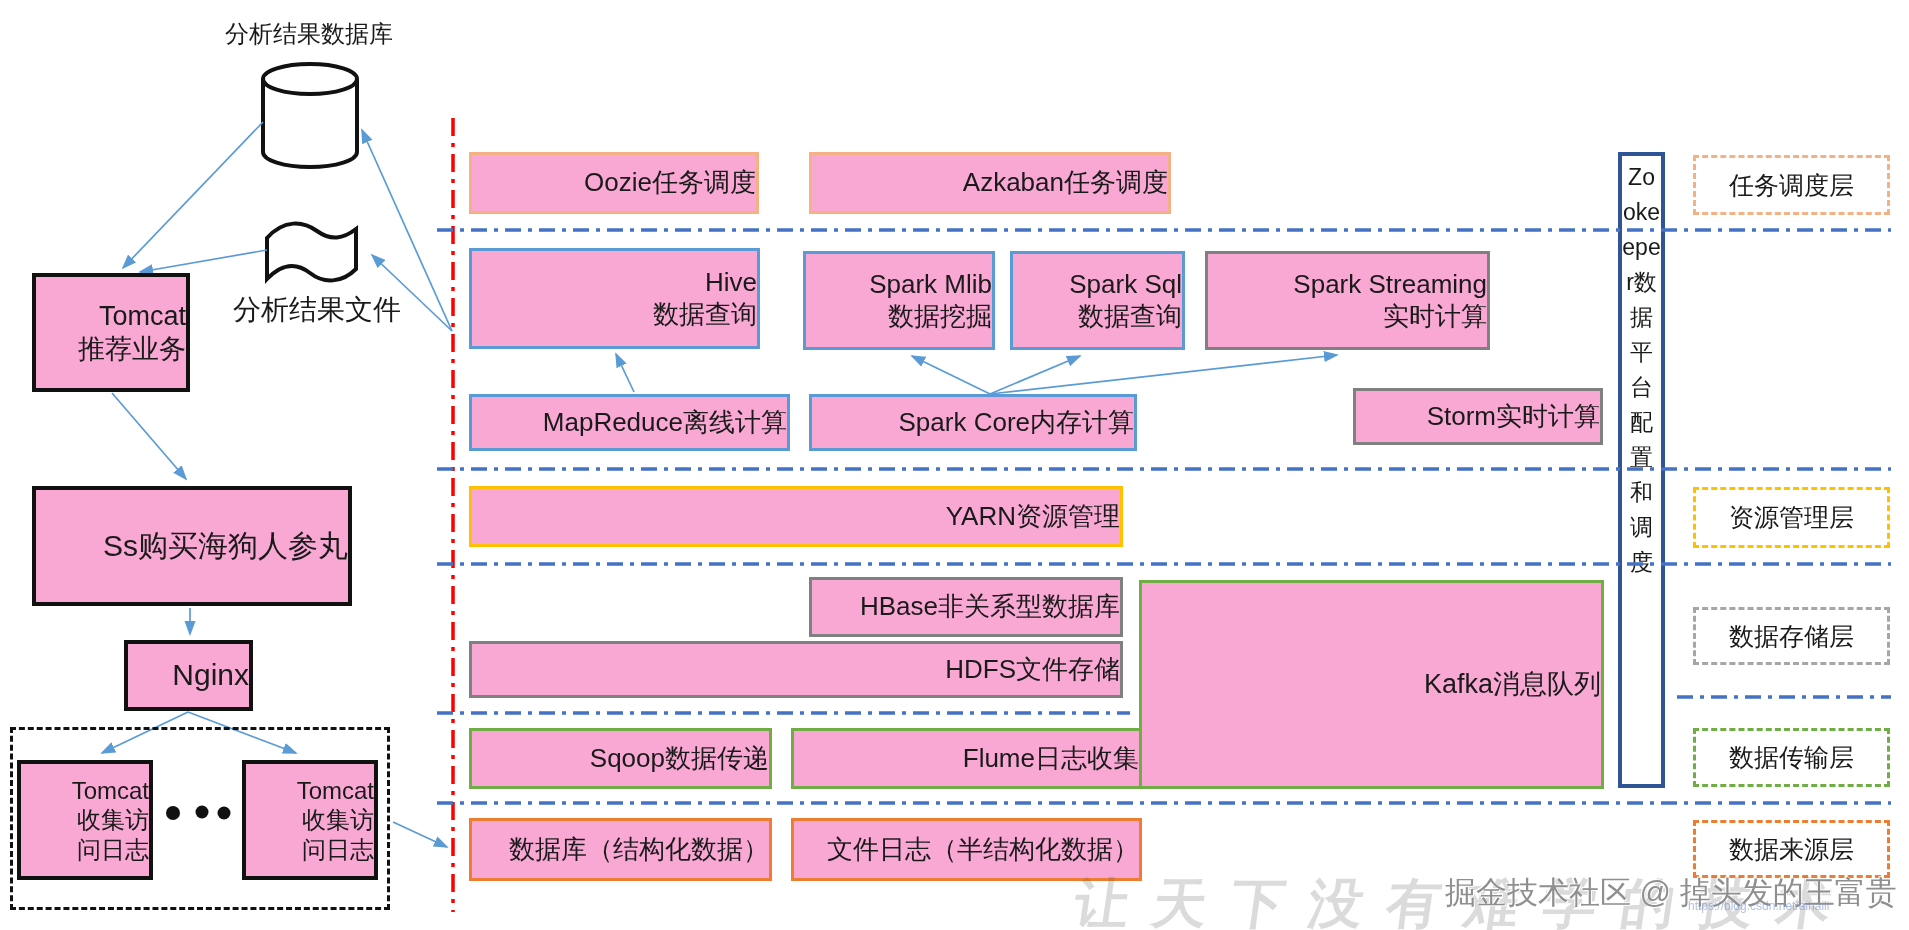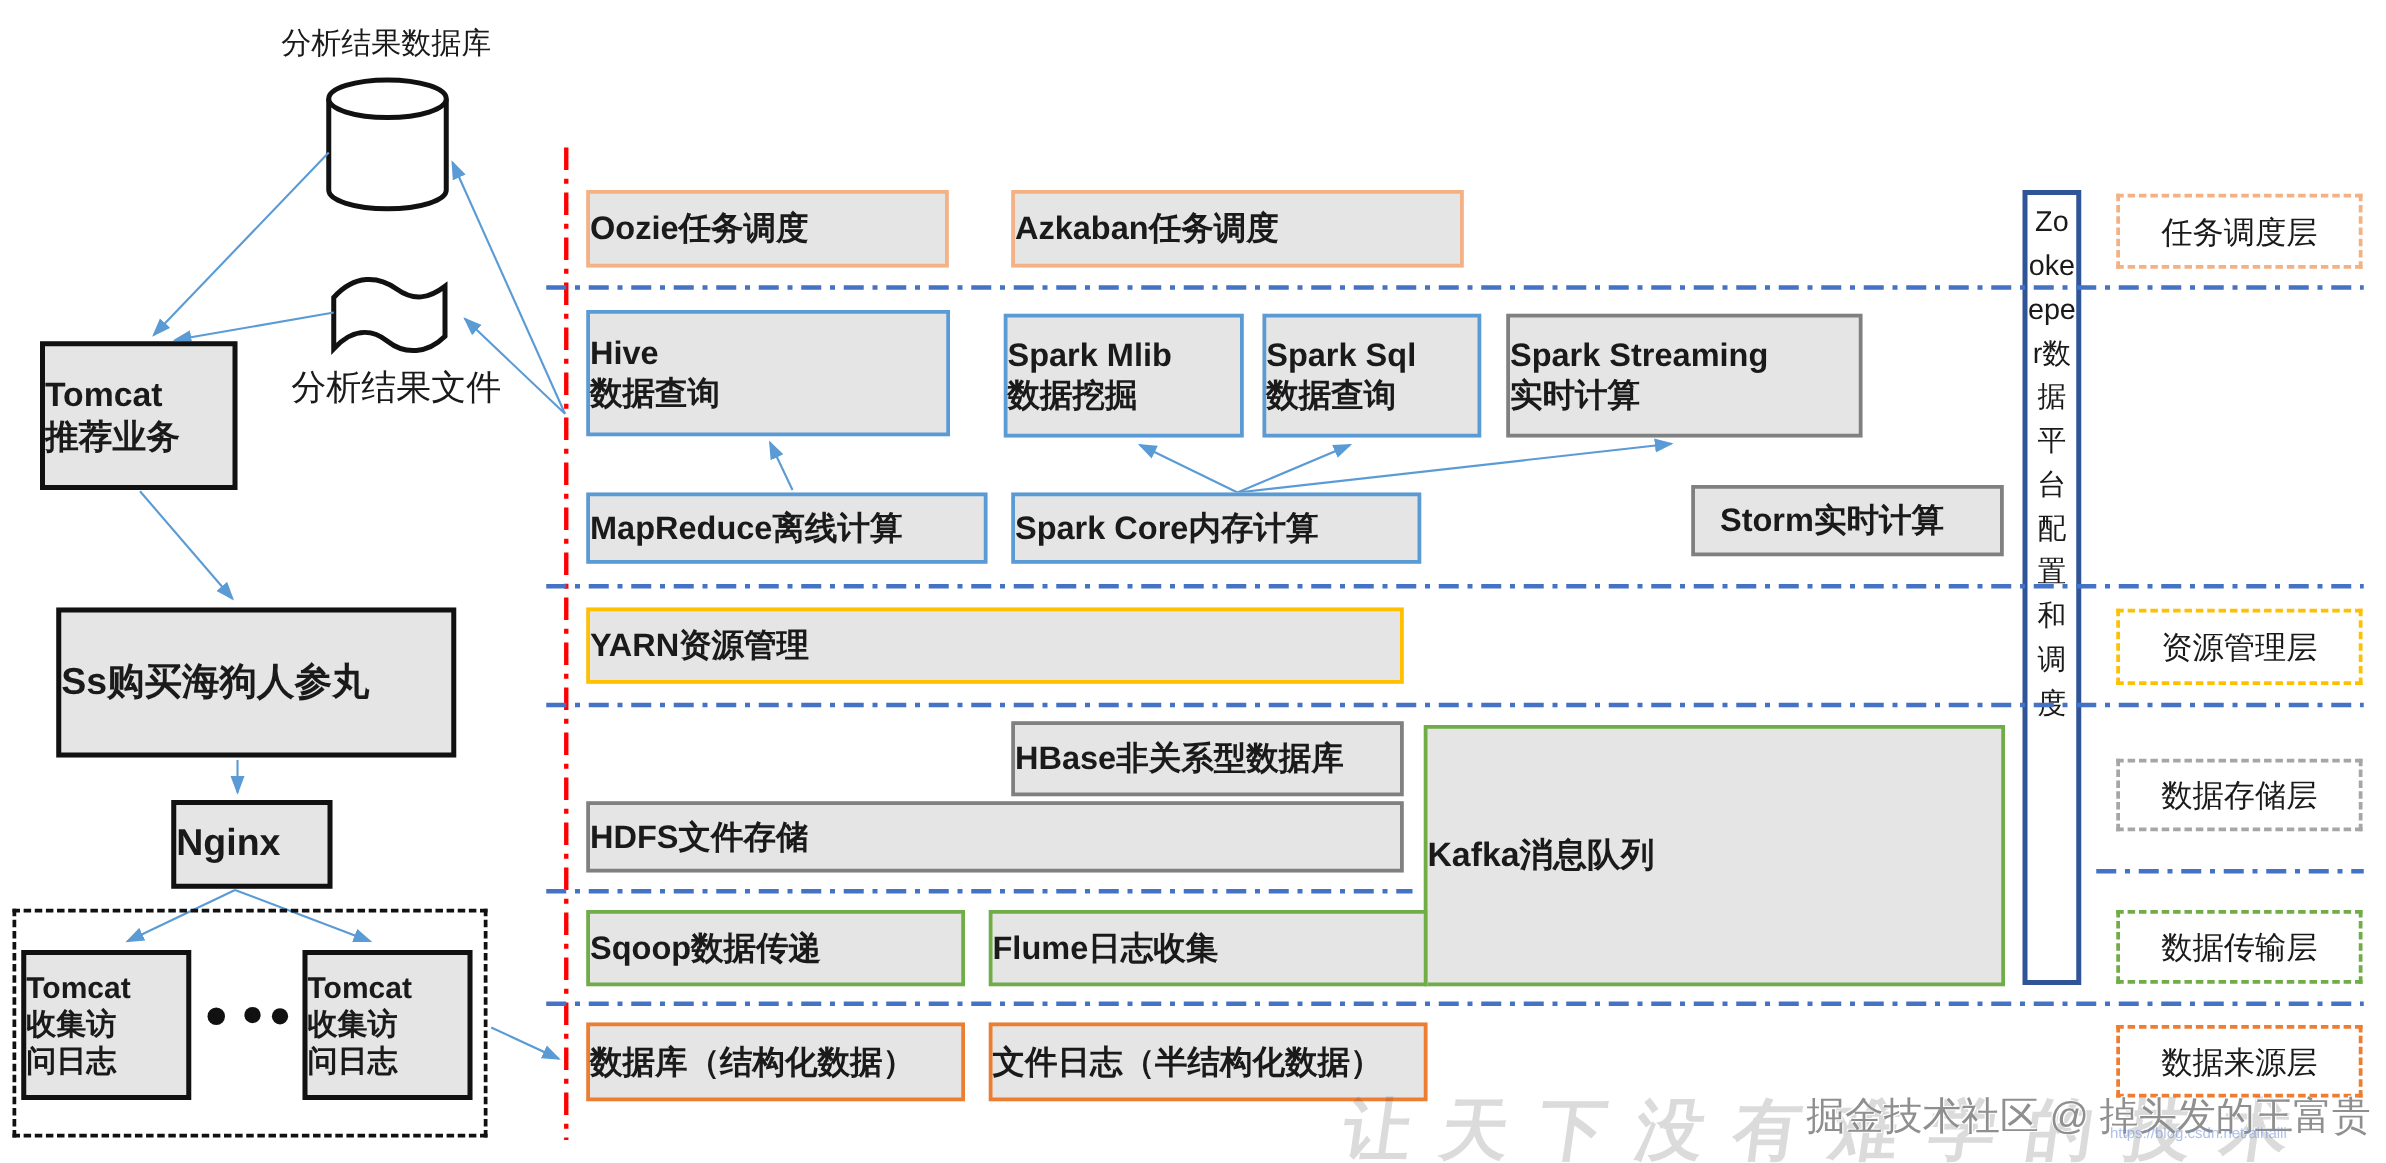--- a/index.html
+++ b/index.html
@@ -2,25 +2,25 @@
 <html><head>
 <meta charset="utf-8">
 <style>
   html,body{margin:0;padding:0;background:#fff;}
   #stage{
     position:relative;width:1909px;height:930px;background:#fff;overflow:hidden;
     font-family:"Liberation Sans","DejaVu Sans",sans-serif;color:#1a1a1a;
   }
   .abs{position:absolute;box-sizing:border-box;}
   .box{
-    position:absolute;box-sizing:border-box;background:#e5e5e5;
-    display:flex;flex-direction:column;align-items:flex-start;justify-content:center;
-    text-align:center;line-height:1.22;font-weight:bold;
-  }
-  .f26{font-size:26px;} .f27{font-size:27px;} .f28{font-size:28px;} .f30{font-size:30px;margin-left:13px;} .f24{font-size:24px;}
+    position:absolute;box-sizing:border-box;background:#f9a8d4;
+    display:flex;flex-direction:column;align-items:flex-end;justify-content:center;
+    text-align:center;line-height:1.22;
+  }
+  .f26{font-size:26px;} .f27{font-size:27px;} .f28{font-size:28px;} .f30{font-size:30px;} .f24{font-size:24px;}
   .black-border{border:4px solid #111;}
   .orange-border{border:3px solid #F4B183;}
   .blue-border{border:3px solid #5B9BD5;}
   .gray-border{border:3px solid #808080;}
   .gold-border{border:3px solid #FFC000;}
   .green-border{border:3px solid #70AD47;}
   .src-border{border:3px solid #ED7D31;}
   .label-box{
     position:absolute;box-sizing:border-box;background:#fff;
     display:flex;align-items:center;justify-content:center;font-size:25px;

